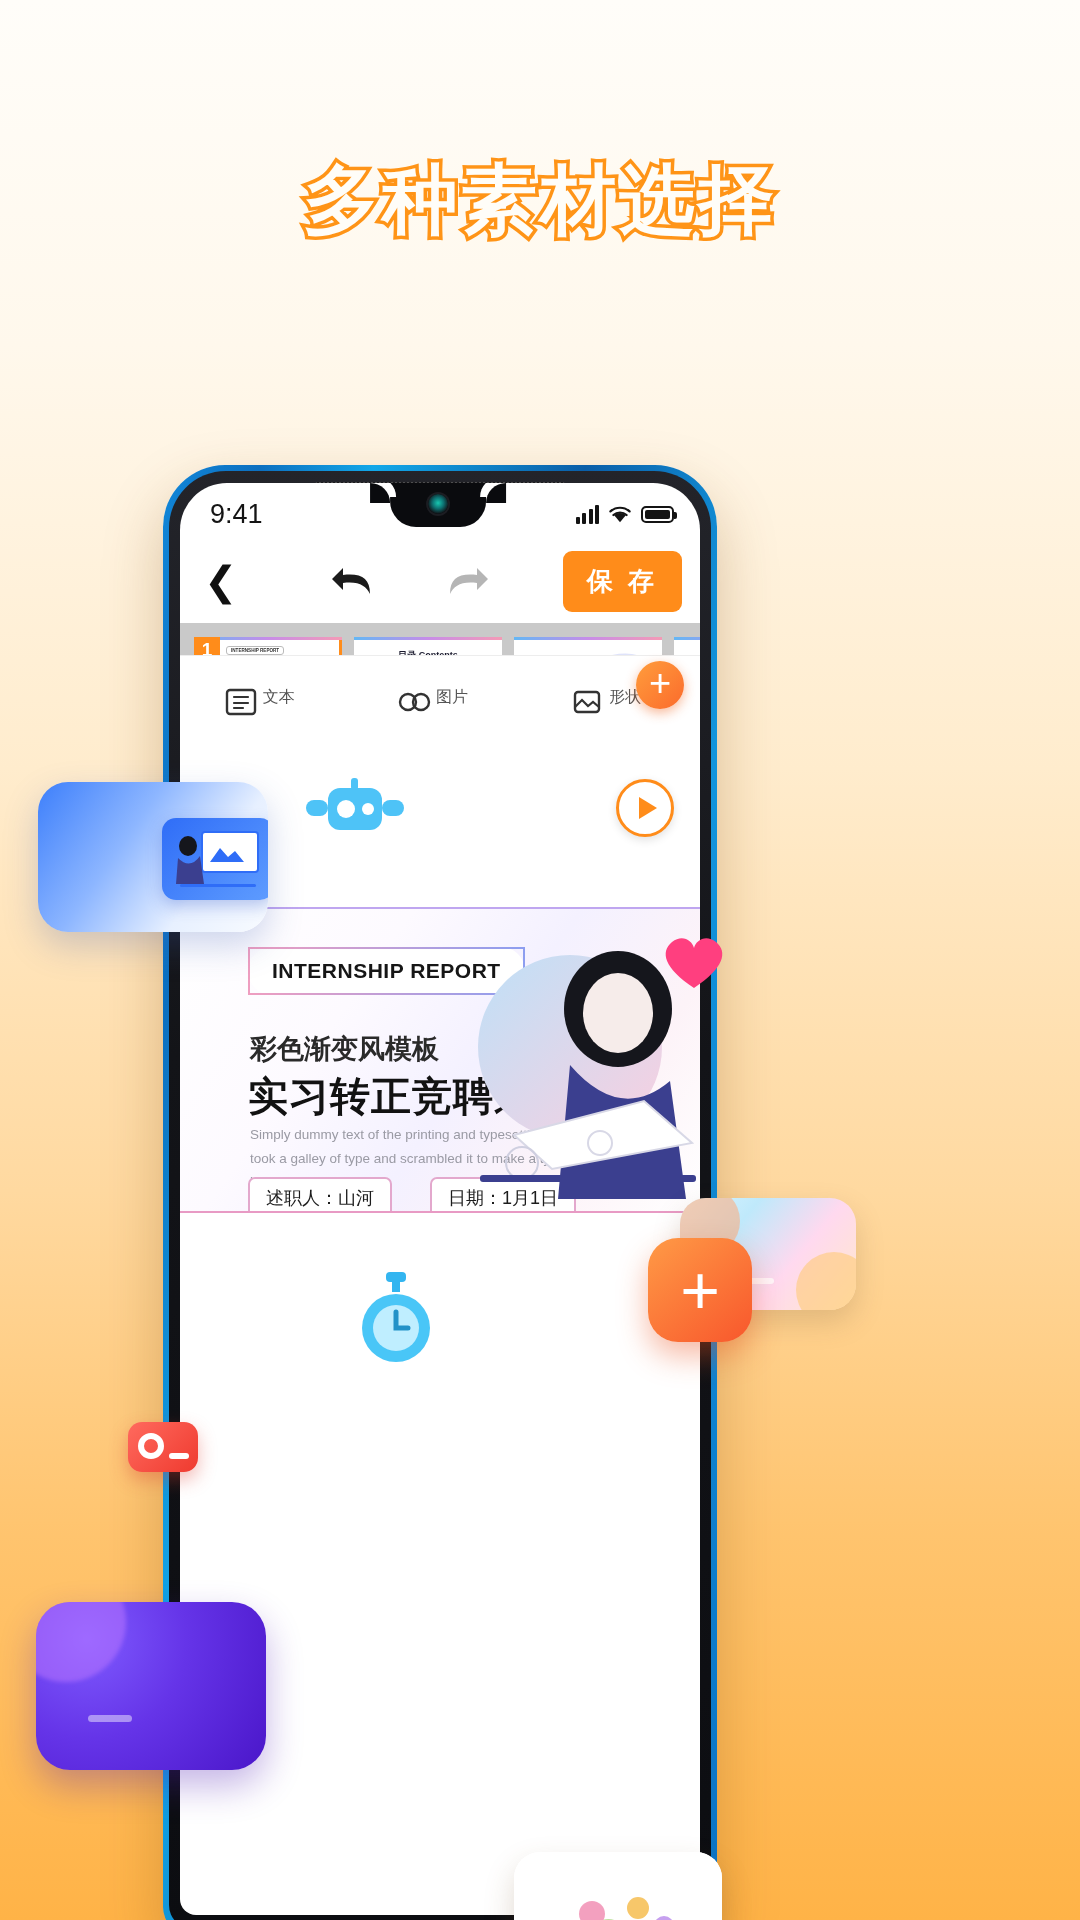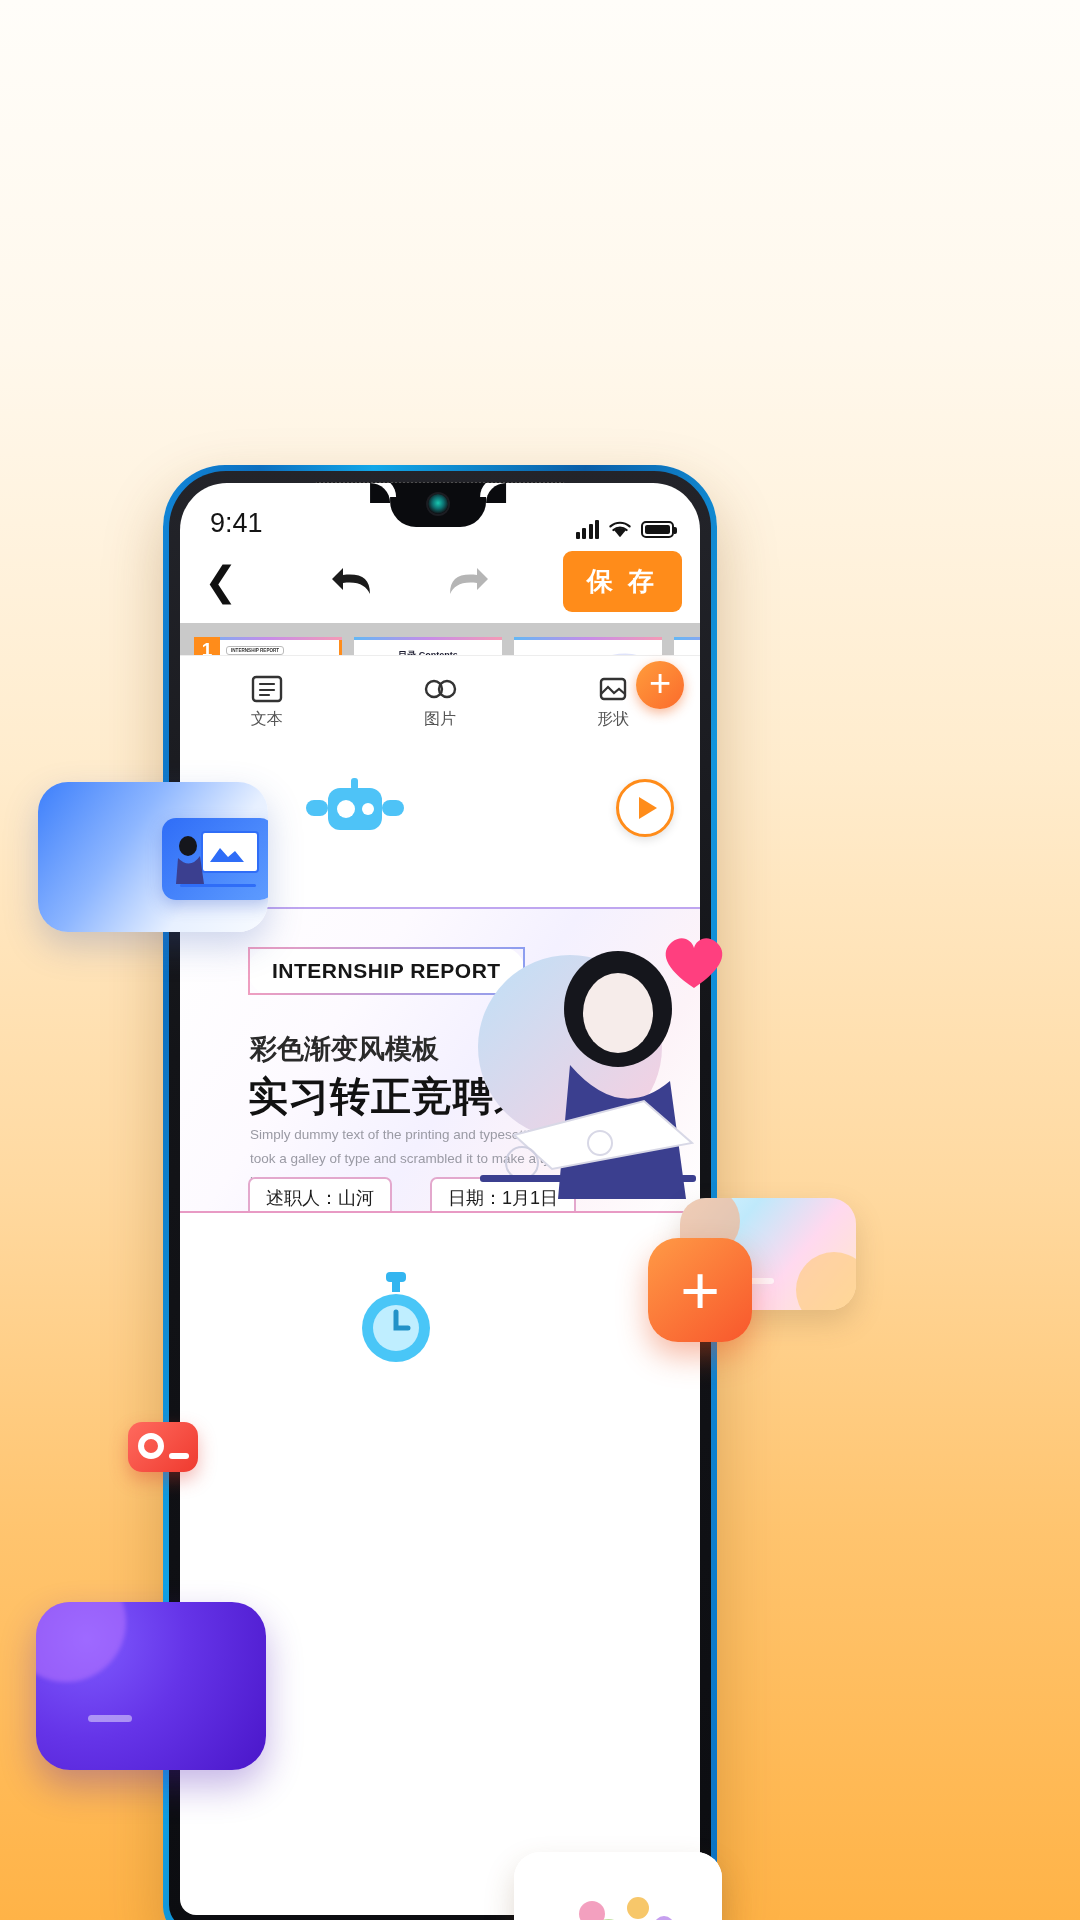--- a/index.html
+++ b/index.html
@@ -67,21 +67,21 @@
   .cam{
     position:absolute; top:11px; left:50%; transform:translateX(-50%);
     width:20px; height:20px; border-radius:50%;
     background:radial-gradient(circle at 50% 45%,#17c7b0 0%,#0d6f70 38%,#101418 72%);
     box-shadow:0 0 0 2px #1c1d22;
   }
 
   
   .statusbar{
     position:relative; height:56px; padding:0 26px 0 30px;
-    display:flex; align-items:flex-end; justify-content:space-between; z-index:20;
+    display:flex; align-items:center; justify-content:space-between; z-index:20;
   }
   .sb-time{ font-size:27px; font-weight:500; color:#141414; padding-top:6px; }
   .sb-icons{ display:flex; align-items:center; gap:9px; padding-top:6px; }
   .bars{ display:flex; align-items:flex-end; gap:2.5px; height:19px; }
   .bars i{ display:block; width:4px; background:#141414; border-radius:1px; }
   .bars i:nth-child(1){height:7px;} .bars i:nth-child(2){height:11px;}
   .bars i:nth-child(3){height:15px;} .bars i:nth-child(4){height:19px;}
   .batt{
     width:33px; height:17px; border:2.5px solid #141414; border-radius:5px;
     position:relative; padding:2px;
@@ -200,21 +200,21 @@
     font-size:18px; color:#1c1c1c; background:#fff;
   }
   .sl-art{ position:absolute; right:-10px; top:8px; width:260px; height:290px;}
 
   
   .bottombar{
     position:absolute; bottom:0; left:0; right:0; height:92px; background:#fff;
     display:flex; align-items:center; justify-content:space-around;
     border-top:1px solid #ededed;
   }
-  .bb-item{ display:flex; flex-direction:column; align-items:center; gap:5px; width:86px;}
+  .bb-item{ display:flex; flex-direction:row; align-items:flex-start; gap:5px; width:86px;}
   .bb-item span{ font-size:16px; color:#555;}
 
   
   .float{ position:absolute; z-index:40; }
   .fl-card{ border-radius:30px; box-shadow:0 14px 34px rgba(110,70,30,.22); overflow:hidden; }
   .deco-plus{
     width:104px;height:104px;border-radius:30px;
     background:linear-gradient(140deg,#ff9a46,#f8572c);
     box-shadow:0 14px 30px rgba(235,85,35,.4);
     display:flex;align-items:center;justify-content:center;
@@ -254,20 +254,21 @@
   }
   .mini-ppt{
     position:absolute;left:124px;top:36px;width:112px;height:82px;border-radius:14px;
     background:linear-gradient(135deg,#2f6df7,#5f9dff);box-shadow:0 6px 16px rgba(40,80,200,.3);
   }
 </style>
 </head>
 <body>
 
 <div class="headline-wrap">
+  <div class="subheadline">多种素材选择</div>
 </div>
 
 <div class="phone">
  <div class="phone-inner">
   <div class="speaker"></div>
   <div class="screen">
 
     <div class="notch">
       <div class="cam"></div>
     </div>

